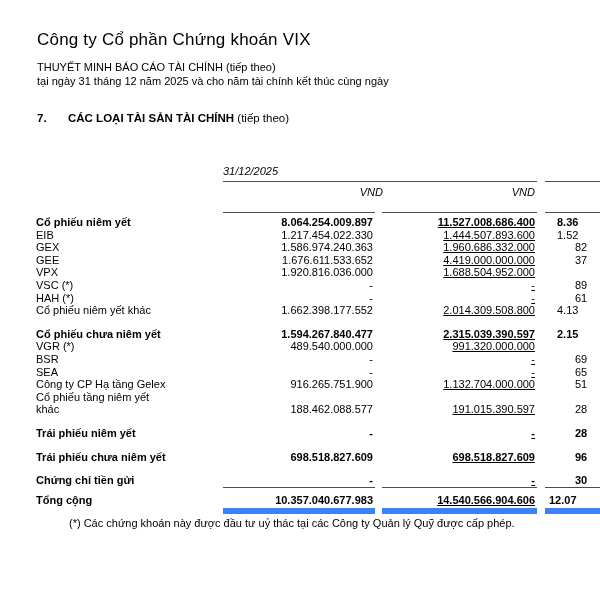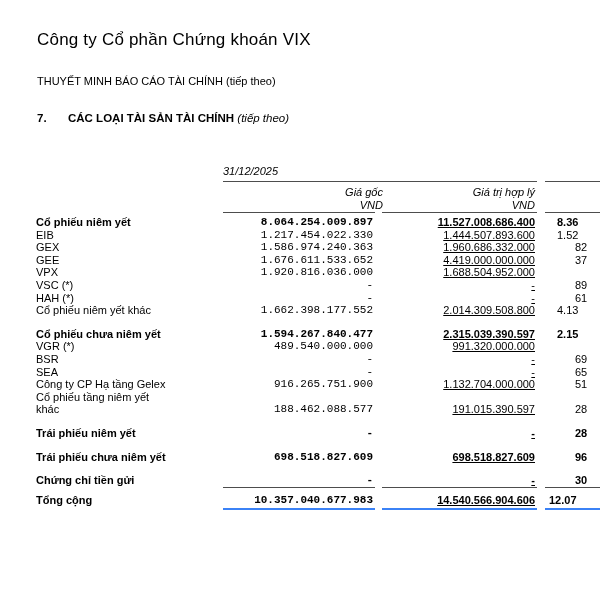--- a/index.html
+++ b/index.html
@@ -1,79 +1,78 @@
 <!DOCTYPE html>
 <html><head>
 <meta charset="utf-8">
 <style>
   html,body{margin:0;padding:0;background:#e9e9e9;}
   .page{
     position:relative;width:600px;height:600px;background:#ffffff;overflow:hidden;
     font-family:"Liberation Sans",sans-serif;color:#000000;
   }
   .title{position:absolute;left:37px;top:30px;font-size:17px;letter-spacing:.2px;}
-  .sub1{position:absolute;left:37px;top:75px;font-size:11px;text-align:center;}
+  .sub1{position:absolute;left:37px;top:61px;font-size:11px;text-align:center;}
   .sub2{position:absolute;left:37px;top:75px;font-size:11px;}
   .h7{position:absolute;left:37px;top:112px;font-size:11.5px;font-weight:bold;}
   .h71{position:absolute;left:37px;top:139px;font-size:11.5px;font-weight:bold;font-style:italic;}
   .hnum{display:inline-block;width:31px;}
-  .light{font-weight:normal;font-style:italic;}
+  .light{font-weight:normal;}
   
   .date-h{position:absolute;left:223px;top:165px;width:314px;font-style:italic;font-size:11px;}
   .hline{position:absolute;height:1px;background:#4d4d4d;}
   .lineA{left:223px;top:181px;width:314px;}
   .lineA3{left:545px;top:181px;width:60px;}
   .colh{position:absolute;top:186px;text-align:right;font-style:italic;font-size:11px;line-height:12.5px;}
   .colh1{left:223px;width:160px;}
   .colh2{left:382px;width:153px;}
   .lineB1{left:223px;top:212px;width:152px;}
   .lineB2{left:382px;top:212px;width:155px;}
   .lineB3{left:545px;top:212px;width:60px;}
   
   .ftable{position:absolute;left:36px;top:216px;border-collapse:collapse;table-layout:fixed;width:626px;font-size:11px;line-height:12.6px;}
   .ftable td{padding:0;vertical-align:top;}
   td.lbl{width:187px;}
   td.c1{width:152px;text-align:right;}
   td.c2{width:162px;text-align:right;text-decoration:underline;}
   td.c3{width:125px;text-align:left;}
   .in{display:block;}
-  .c1 .in{padding-right:2px;font-family:Liberation Mono, monospace;}
+  .c1 .in{padding-right:2px;}
   .c2 .in{margin-left:7px;padding-right:2px;}
   .c3 .in{margin-left:8px;padding-left:12px;}
   .c3.pad .in{padding-left:30px;}
   .c3.neg .in{padding-left:4px;}
   tr.bold{font-weight:bold;}
   tr.gap td{padding-top:11px;}
   tr.total td{padding-top:6px;}
   tr.wrap td{vertical-align:bottom;}
   tr.wrap td.lbl div{max-width:132px;}
   tr.rule td.v .in{border-bottom:1px solid #4d4d4d;}
-  tr.total td.v .in{border-bottom:2px solid #3b82f6;padding-bottom:2px;}
+  tr.total td.v .in{border-bottom:6px solid #3b82f6;padding-bottom:2px;}
   .footnote{position:absolute;left:69px;top:517px;font-size:11px;}
 </style>
 </head>
 <body>
 
 <div class="page">
 
   <div class="title">Công ty Cổ phần Chứng khoán VIX</div>
   <div class="sub1">THUYẾT MINH BÁO CÁO TÀI CHÍNH (tiếp theo)</div>
+  <div class="sub2">tại ngày 31 tháng 12 năm 2025 và cho năm tài chính kết thúc cùng ngày</div>
 
   <div class="h7"><span class="hnum">7.</span><span>CÁC LOẠI TÀI SẢN TÀI CHÍNH</span><span class="light"> (tiếp theo)</span></div>
 
 
   <div class="date-h">31/12/2025</div>
   <div class="hline lineA"></div>
   <div class="hline lineA3"></div>
   <div class="colh colh1">
-    <div>Giá gốc</div>
     <div>VND</div>
   </div>
   <div class="colh colh2">
-    <div>Giá trị hợp lý</div>
     <div>VND</div>
   </div>
   <div class="hline lineB1"></div>
   <div class="hline lineB2"></div>
   <div class="hline lineB3"></div>
 
   <table class="ftable">
     <tbody id="tbody">
         <tr class="bold">
           <td class="lbl">
@@ -323,13 +322,14 @@
           <td class="c2 v">
             <div class="in">14.540.566.904.606</div>
           </td>
           <td class="c3 v neg">
             <div class="in">12.07</div>
           </td>
         </tr>
       </tbody>
   </table>
 
+  <div class="footnote">(*) Các chứng khoán này được đầu tư uỷ thác tại các Công ty Quản lý Quỹ được cấp phép.</div>
 </div>
 
 </body></html>

